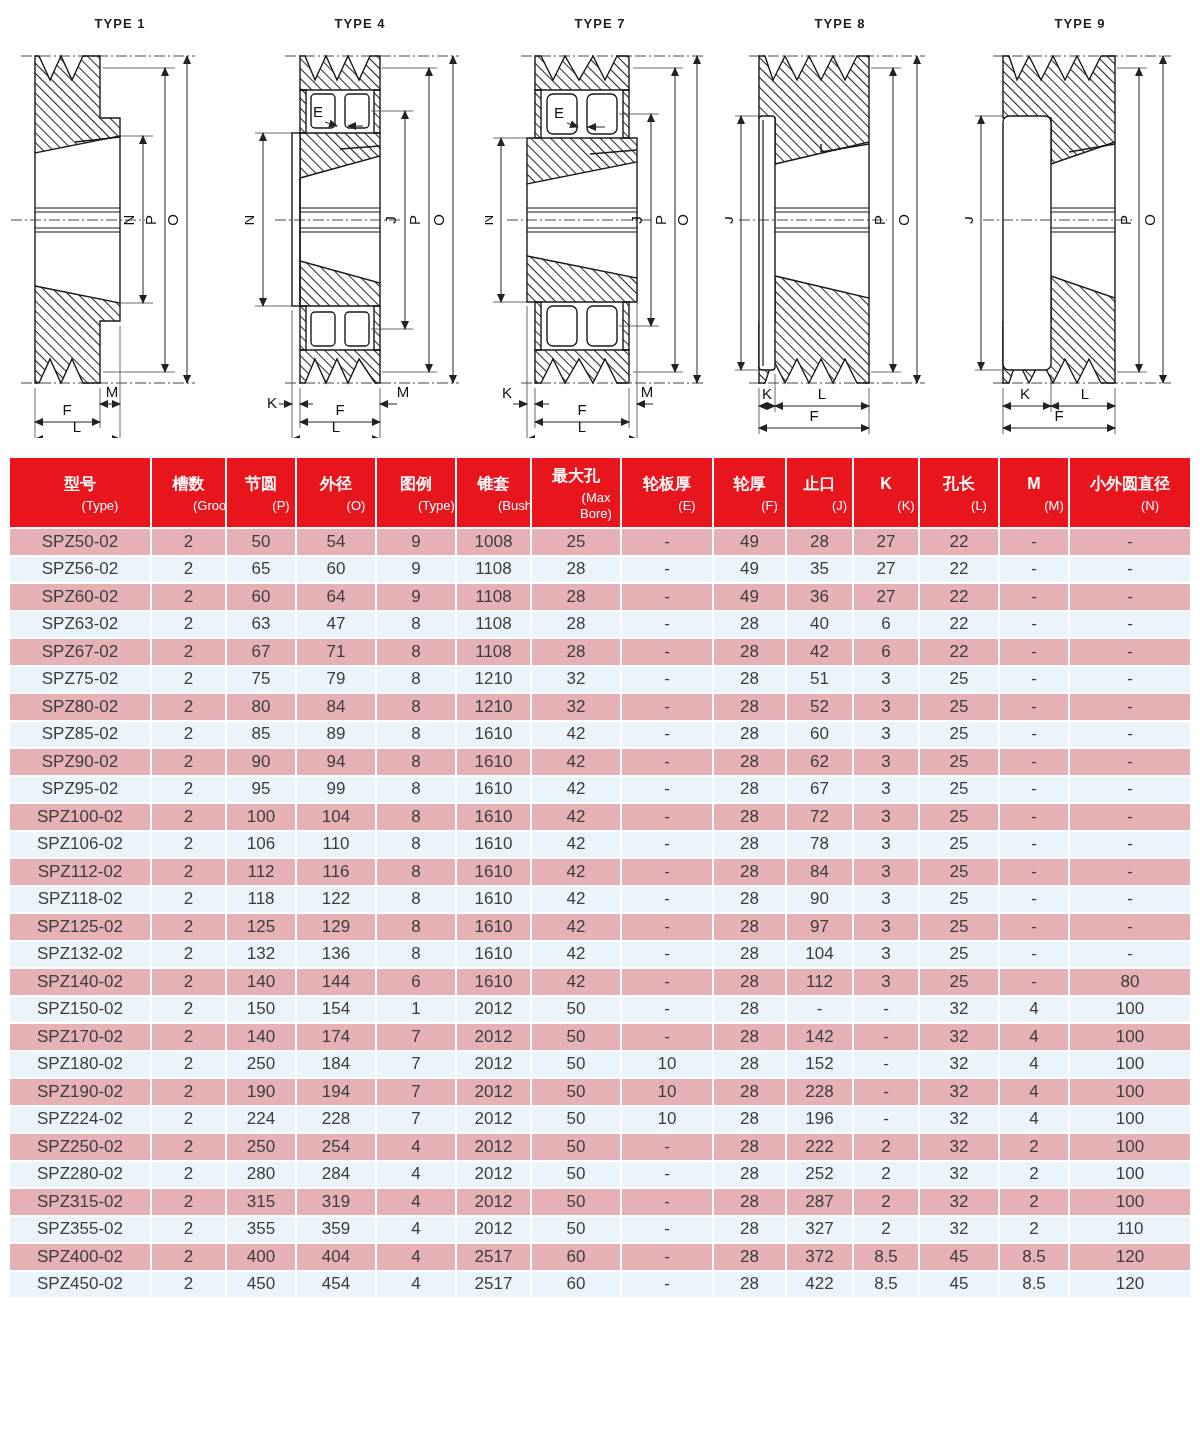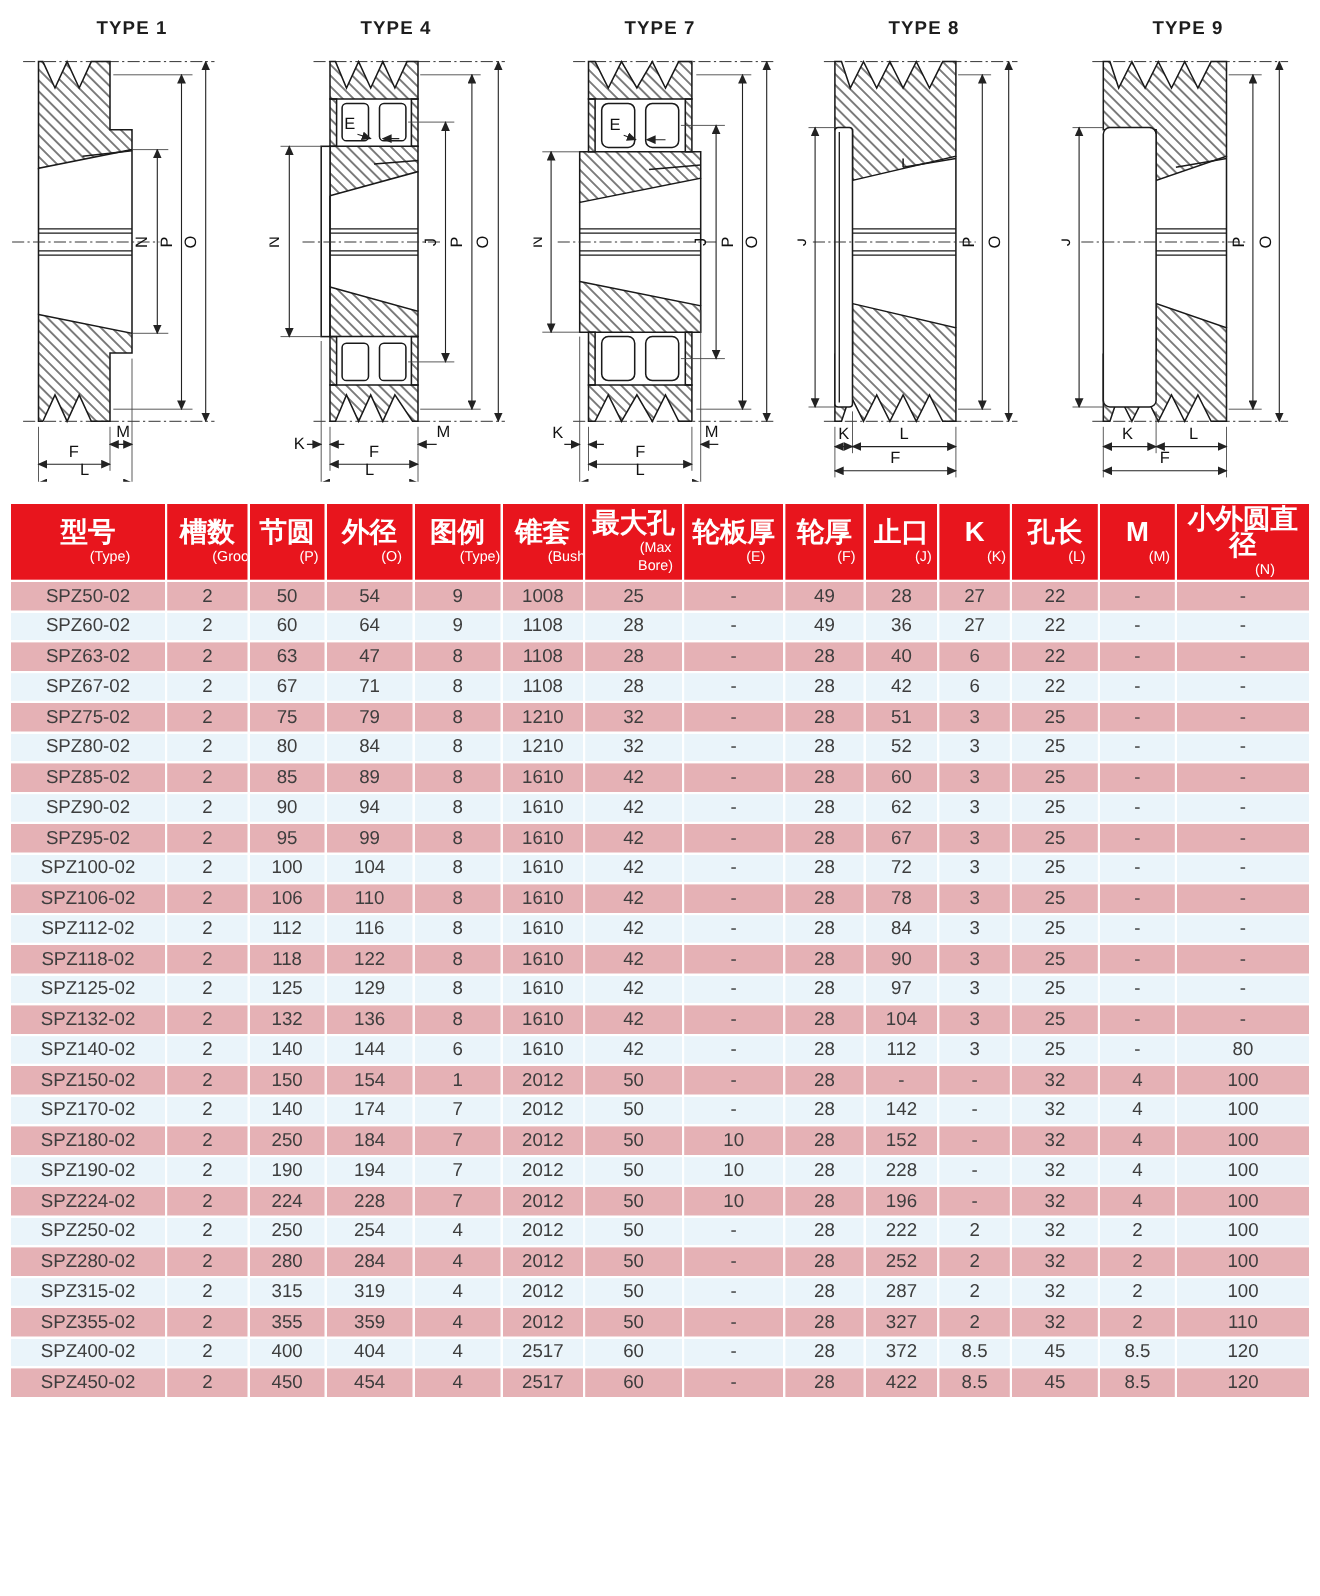--- a/index.html
+++ b/index.html
@@ -1,35 +1,35 @@
 <!DOCTYPE html>
 <html><head>
 <meta charset="utf-8">
 <style>
   html,body{margin:0;padding:0;background:#ffffff;}
   .page{width:1200px;height:1451px;background:#ffffff;overflow:hidden;font-family:"Liberation Sans",sans-serif;}
   
   .diagrams{display:flex;height:456px;}
   .panel{width:240px;display:flex;flex-direction:column;align-items:center;}
-  .panel-title{margin-top:16px;height:22px;font-size:17px;font-weight:bold;color:#1d1d1d;letter-spacing:1px;}
+  .panel-title{margin-top:16px;height:22px;font-size:13px;font-weight:bold;color:#1d1d1d;letter-spacing:1px;}
   .panel svg{display:block;}
   .dim{font-family:"Liberation Sans",sans-serif;font-size:15px;fill:#111;}
   .body-line{stroke:#1a1a1a;stroke-width:1.4;fill:none;}
   .hatched{stroke:#1a1a1a;stroke-width:1.4;}
   .dl{stroke:#222;stroke-width:1;fill:none;}
   .xl{stroke:#444;stroke-width:0.8;fill:none;}
   .cl{stroke:#333;stroke-width:0.9;fill:none;stroke-dasharray:11 3 2 3;}
   .bore{stroke:#1a1a1a;stroke-width:1.2;fill:none;}
   .white-part{fill:#ffffff;stroke:#1a1a1a;stroke-width:1.4;}
   
   .table-wrap{padding:0 8px;}
   table{border-collapse:collapse;table-layout:fixed;width:1184px;}
   th,td{border:2px solid #ffffff;text-align:center;vertical-align:middle;overflow:hidden;}
   thead th{background:#e8151d;color:#ffffff;height:69px;padding:0 1px;}
-  thead .zh{font-size:25px;font-weight:700;line-height:24px;}
+  thead .zh{font-size:16px;font-weight:700;line-height:24px;}
   thead .en{font-size:13px;font-weight:400;line-height:16px;margin-top:2px;margin-left:40px;}
   tbody td{height:25.5px;font-size:17px;color:#3d3d3d;padding:0;}
   tbody tr:nth-child(odd) td{background:#e5b1b5;}
   tbody tr:nth-child(even) td{background:#eaf4fa;}
 </style>
 </head>
 <body>
 
 <div class="page">
 
@@ -366,20 +366,36 @@
             <td>25</td>
             <td>-</td>
             <td>49</td>
             <td>28</td>
             <td>27</td>
             <td>22</td>
             <td>-</td>
             <td>-</td>
           </tr>
           <tr>
+            <td>SPZ56-02</td>
+            <td>2</td>
+            <td>65</td>
+            <td>60</td>
+            <td>9</td>
+            <td>1108</td>
+            <td>28</td>
+            <td>-</td>
+            <td>49</td>
+            <td>35</td>
+            <td>27</td>
+            <td>22</td>
+            <td>-</td>
+            <td>-</td>
+          </tr>
+          <tr>
             <td>SPZ60-02</td>
             <td>2</td>
             <td>60</td>
             <td>64</td>
             <td>9</td>
             <td>1108</td>
             <td>28</td>
             <td>-</td>
             <td>49</td>
             <td>36</td>

